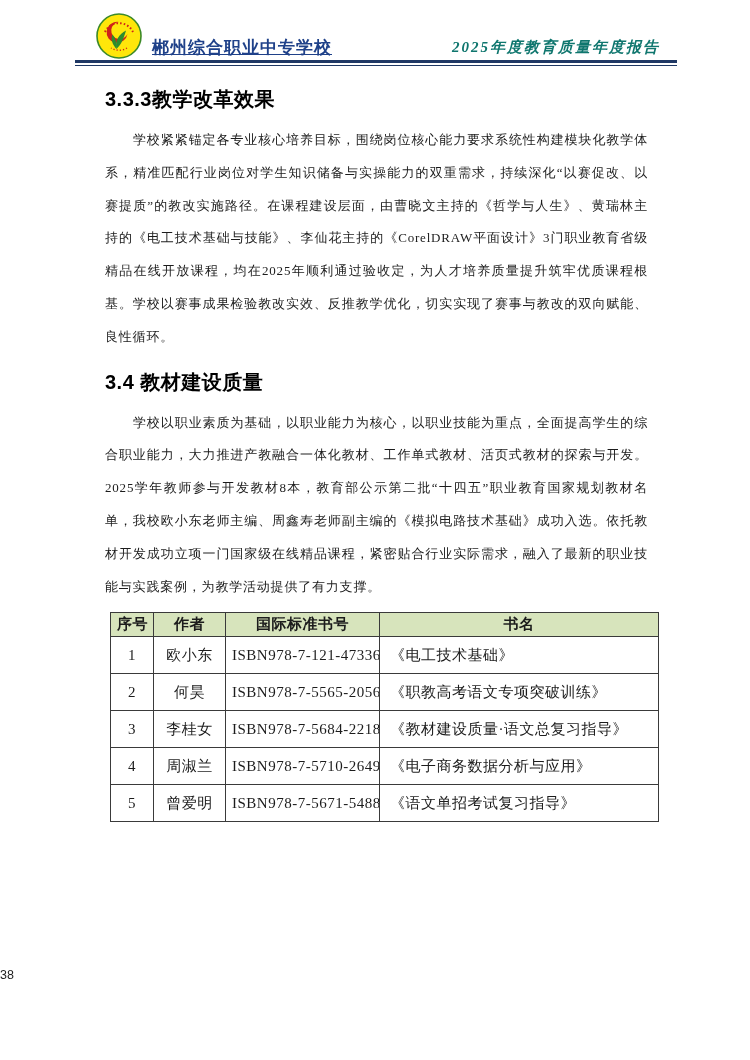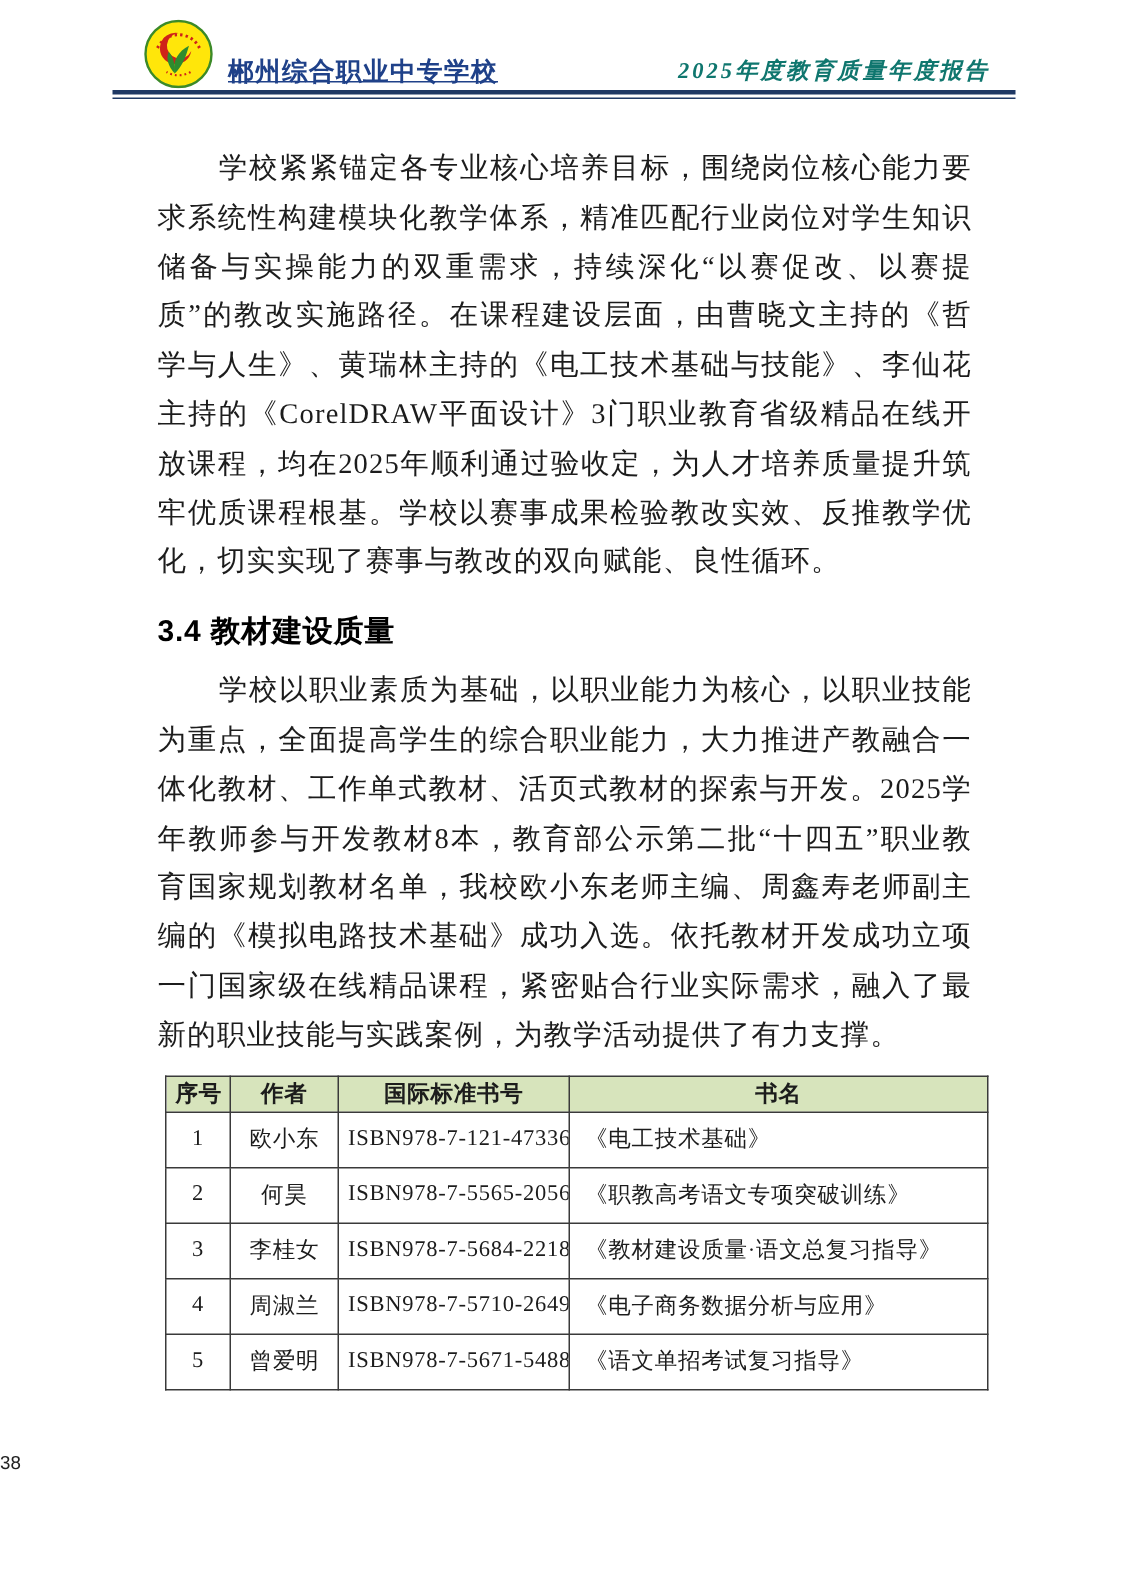--- a/index.html
+++ b/index.html
@@ -40,21 +40,21 @@
     position:absolute; left:105px; top:86px; width:543px;
   }
   .section-heading {
     font-family:"Liberation Sans", sans-serif;
     font-weight:700; font-size:20px; color:#000;
     letter-spacing:0.5px;
     margin-bottom:0;
   }
   .para {
     margin-top:11px;
-    font-size:19px; line-height:32.8px;
+    font-size:13px; line-height:32.8px;
     text-align:justify; text-justify:inter-ideograph;
     text-indent:2.15em;
     letter-spacing:0.8px;
     color:#1c1c1c;
   }
   .section-gap { margin-top:15px; }
 
   
   .book-table {
     margin:9px 0 0 5px;
@@ -107,20 +107,21 @@
   </svg>
   <div class="hdr-school">郴州综合职业中专学校</div>
   <div class="hdr-title">2025年度教育质量年度报告</div>
   <div class="hdr-rule">
     <div class="thick"></div>
       <div class="thin"></div>
   </div>
 
   <div class="content">
 
+    <div class="section-heading">3.3.3教学改革效果</div>
     <div class="para">学校紧紧锚定各专业核心培养目标，围绕岗位核心能力要求系统性构建模块化教学体系，精准匹配行业岗位对学生知识储备与实操能力的双重需求，持续深化“以赛促改、以赛提质”的教改实施路径。在课程建设层面，由曹晓文主持的《哲学与人生》、黄瑞林主持的《电工技术基础与技能》、李仙花主持的《CorelDRAW平面设计》3门职业教育省级精品在线开放课程，均在2025年顺利通过验收定，为人才培养质量提升筑牢优质课程根基。学校以赛事成果检验教改实效、反推教学优化，切实实现了赛事与教改的双向赋能、良性循环。</div>
 
     <div class="section-heading section-gap">3.4 教材建设质量</div>
     <div class="para">学校以职业素质为基础，以职业能力为核心，以职业技能为重点，全面提高学生的综合职业能力，大力推进产教融合一体化教材、工作单式教材、活页式教材的探索与开发。2025学年教师参与开发教材8本，教育部公示第二批“十四五”职业教育国家规划教材名单，我校欧小东老师主编、周鑫寿老师副主编的《模拟电路技术基础》成功入选。依托教材开发成功立项一门国家级在线精品课程，紧密贴合行业实际需求，融入了最新的职业技能与实践案例，为教学活动提供了有力支撑。</div>
 
     <table class="book-table">
       <colgroup>
         <col class="col-idx">
           <col class="col-author">
           <col class="col-isbn">

